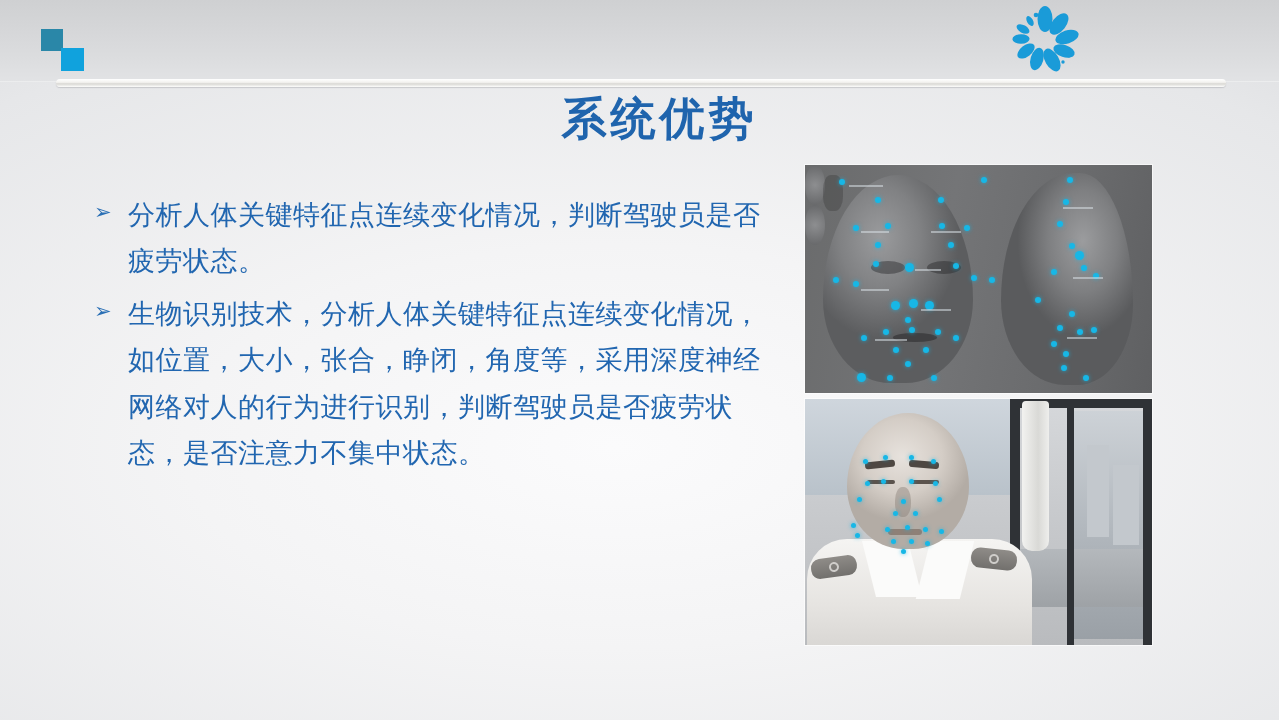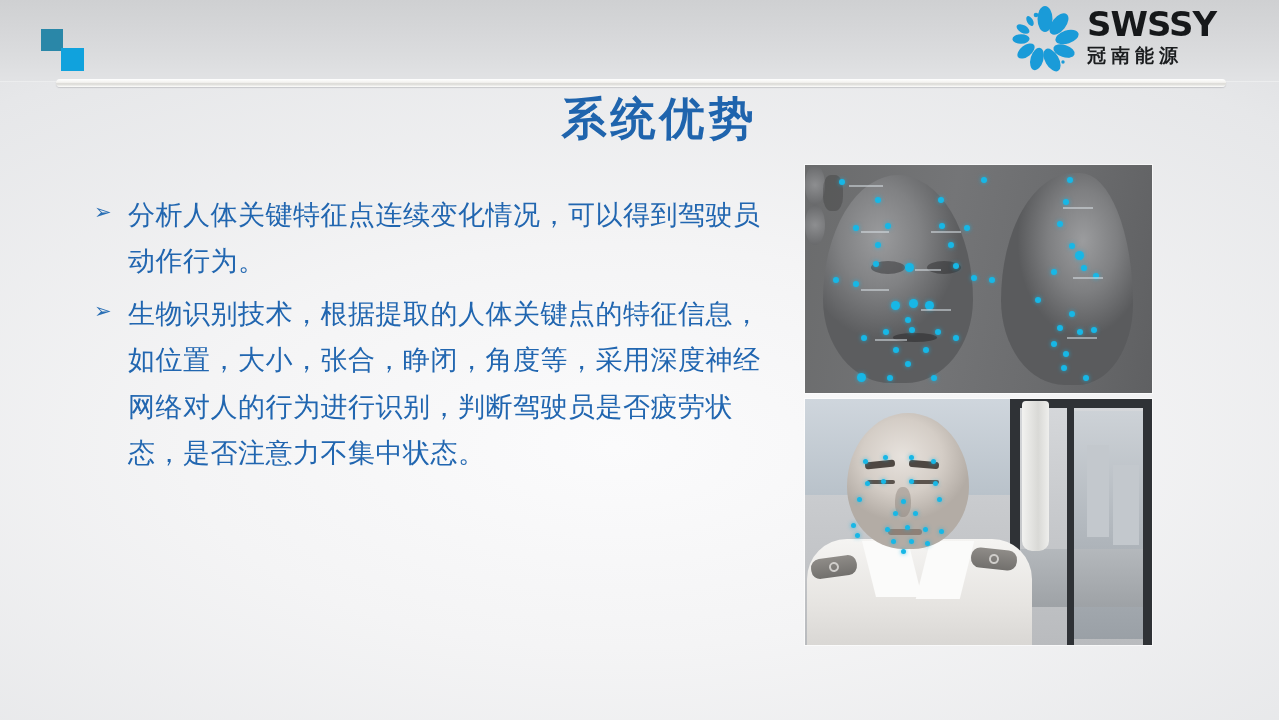--- a/index.html
+++ b/index.html
@@ -199,42 +199,38 @@
             <ellipse cx="12" cy="23" rx="3.9" ry="7" transform="rotate(300 12 23)"></ellipse>
             <ellipse cx="19" cy="15" rx="3" ry="5.4" transform="rotate(330 19 15)"></ellipse>
             <circle cx="25" cy="9" r="2.3"></circle>
             <circle cx="30" cy="5" r="1.6"></circle>
             <circle cx="58" cy="49" r="2.4"></circle>
             <circle cx="52" cy="56" r="1.7"></circle>
             <circle cx="46" cy="60" r="1.2"></circle>
           </g>
         </svg>
       </div>
-      <div class="brand-text">
-        <div class="brand-name">SWSSY</div>
-        <div class="brand-sub">冠南能源</div>
-      </div>
     </div>
   </div>
 
   <div class="header-rule"></div>
 
   <div class="slide-title">系统优势</div>
 
   <div class="body-col">
 
 
     <div class="bullet">
       <div class="bullet-mark">➢</div>
-      <div class="bullet-body">分析人体关键特征点连续变化情况，可以得到驾驶员动作行为。</div>
+      <div class="bullet-body">分析人体关键特征点连续变化情况，判断驾驶员是否疲劳状态。</div>
     </div>
 
     <div class="bullet">
       <div class="bullet-mark">➢</div>
-      <div class="bullet-body">生物识别技术，根据提取的人体关键点的特征信息，如位置，大小，张合，睁闭，角度等，采用深度神经网络对人的行为进行识别，判断驾驶员是否疲劳状态，是否注意力不集中状态。</div>
+      <div class="bullet-body">生物识别技术，分析人体关键特征点连续变化情况，如位置，大小，张合，睁闭，角度等，采用深度神经网络对人的行为进行识别，判断驾驶员是否疲劳状态，是否注意力不集中状态。</div>
     </div>
   </div>
 
   <div class="shot" id="shot-landmarks">
     <div class="face-scene">
 
       <div class="head head-front">
         <div class="feat eye-l"></div>
         <div class="feat eye-r"></div>
         <div class="nose"></div>

